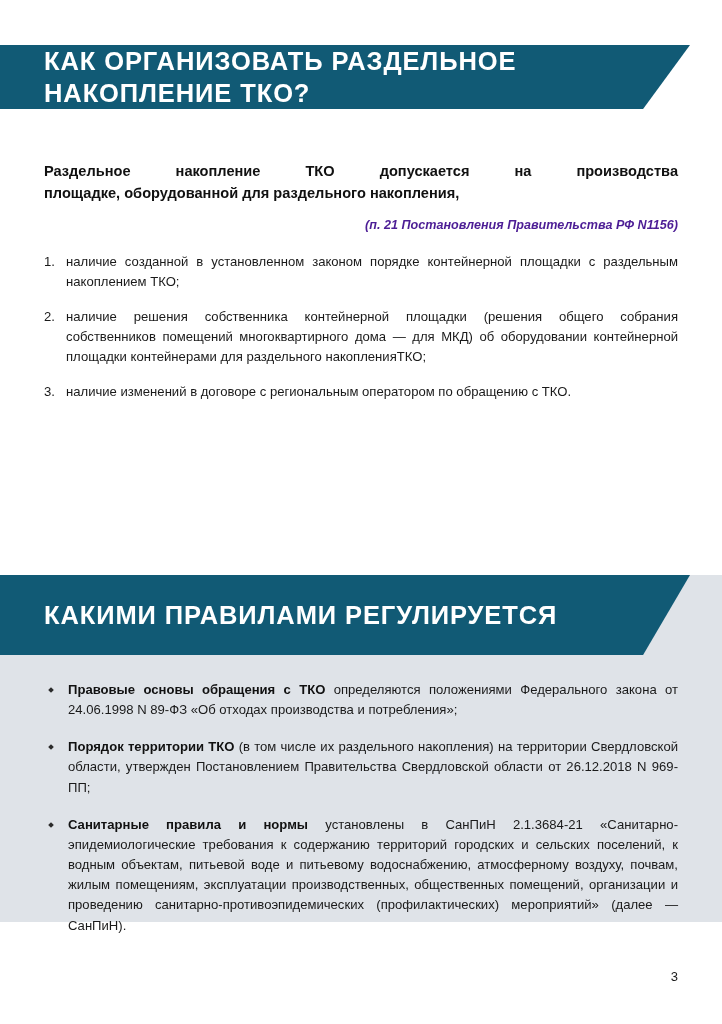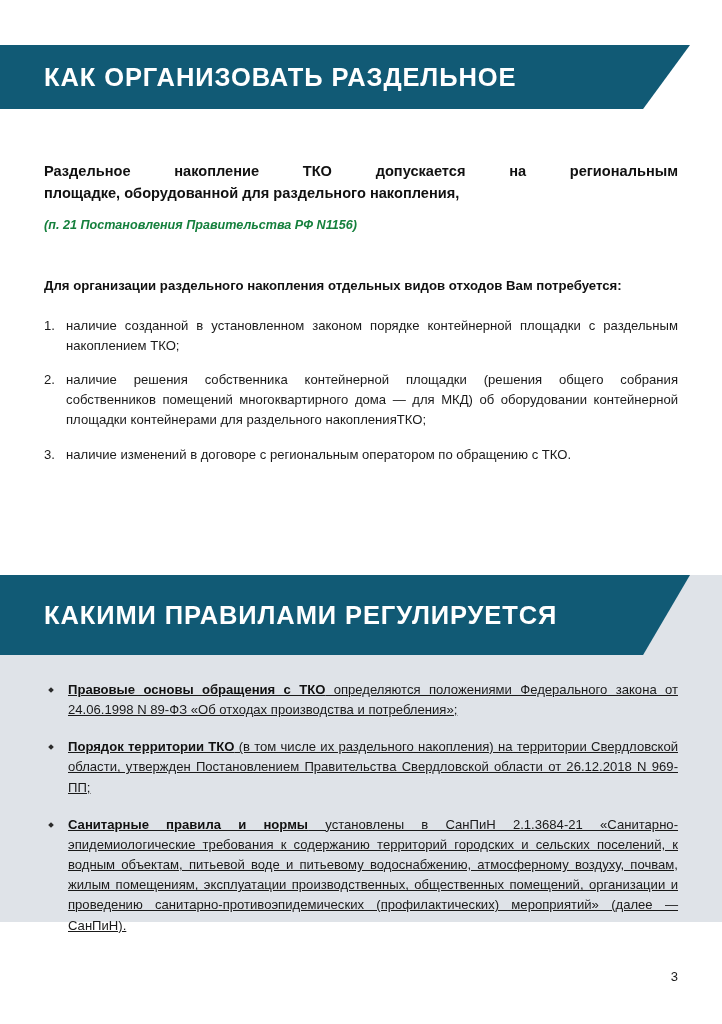--- a/index.html
+++ b/index.html
@@ -70,22 +70,22 @@
     text-align-last: justify;
   }
   .lead-paragraph .ln:last-child {
     text-align-last: left;
   }
   .citation {
     margin: 14px 0 0 0;
     font-size: 12.6px;
     font-style: italic;
     font-weight: bold;
-    text-align: left;
-    color: #15803d;
+    text-align: right;
+    color: #4c1d95;
   }
   .subheading {
     margin: 44px 0 0 0;
     font-size: 13.2px;
     font-weight: bold;
     line-height: 1.46;
     color: #111111;
   }
   .numbered-list {
     list-style: none;
@@ -118,21 +118,20 @@
     background: #dfe3e8;
   }
   .bullet-list {
     position: absolute;
     top: 105px;
     left: 44px;
     width: 634px;
     list-style: none;
     margin: 0;
     padding: 0;
-    text-decoration: underline;
   }
   .bullet-list li {
     position: relative;
     padding-left: 24px;
     margin-bottom: 17px;
     font-size: 13.1px;
     line-height: 1.54;
     text-align: justify;
     color: #1a1a1a;
   }
@@ -155,31 +154,31 @@
     bottom: 40px;
     font-size: 13px;
     color: #1a1a1a;
   }
 </style>
 </head>
 <body>
 
 <div class="banner banner-1">
   <div class="banner-line">КАК ОРГАНИЗОВАТЬ РАЗДЕЛЬНОЕ</div>
+  <div class="banner-line">НАКОПЛЕНИЕ ТКО?</div>
 </div>
 
 <div class="section-1">
   <p class="lead-paragraph">
-    <span class="ln">Раздельное накопление ТКО допускается на региональным</span>
+    <span class="ln">Раздельное накопление ТКО допускается на производства</span>
     <span class="ln">площадке, оборудованной для раздельного накопления,</span>
   </p>
 
   <div class="citation">(п. 21 Постановления Правительства РФ N1156)</div>
 
-  <div class="subheading">Для организации раздельного накопления отдельных видов отходов Вам потребуется:</div>
 
   <ol class="numbered-list">
     <li>
       <span class="num">1.</span>
       <span>наличие созданной в установленном законом порядке контейнерной площадки с раздельным накоплением ТКО;</span>
     </li>
     <li>
       <span class="num">2.</span>
       <span>наличие решения собственника контейнерной площадки (решения общего собрания собственников помещений многоквартирного дома — для МКД) об оборудовании контейнерной площадки контейнерами для раздельного накопленияТКО;</span>
     </li>

